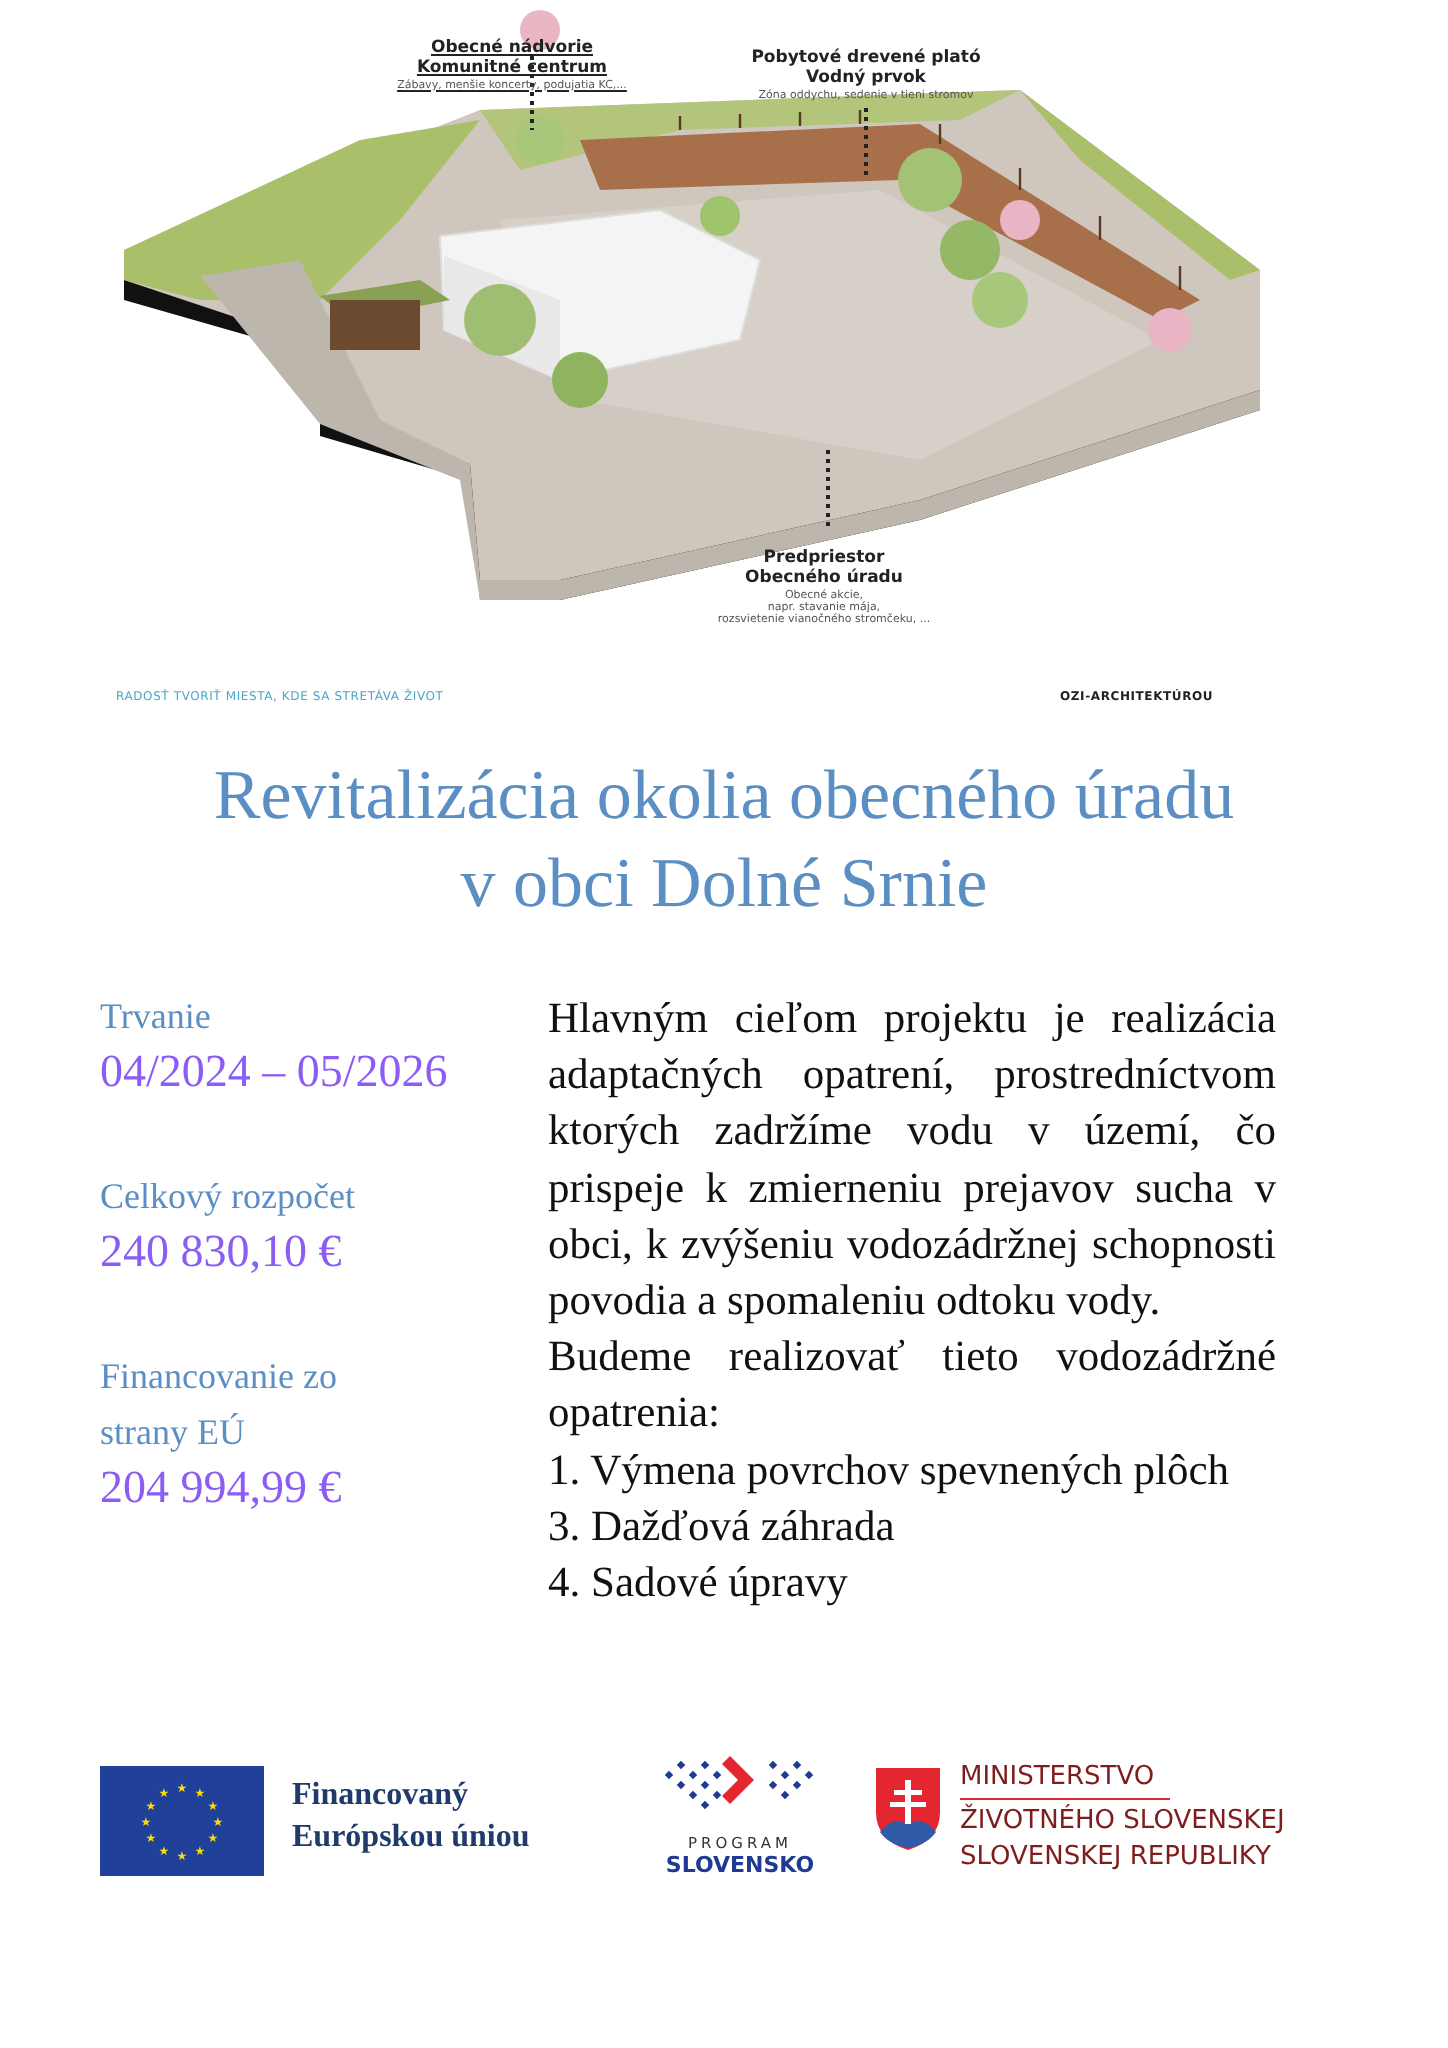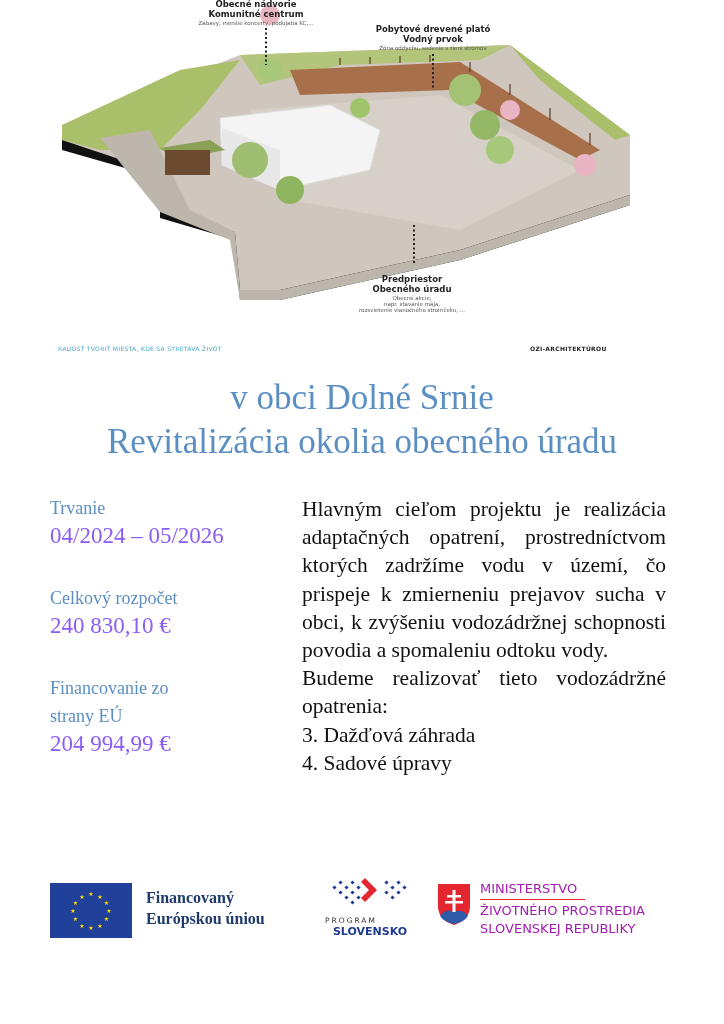--- a/index.html
+++ b/index.html
@@ -6,21 +6,21 @@
   body { width:724px; height:1024px; position:relative; overflow:hidden; font-family:"Liberation Serif", serif; }
   .abs { position:absolute; }
   .illus { left:40px; top:0; width:640px; height:330px; }
   .cap { position:absolute; text-align:center; font-family:"DejaVu Sans", sans-serif; color:#222; line-height:1.15; }
   .cap .h { font-weight:bold; font-size:8.5px; }
   .cap .s { font-size:5.5px; color:#555; }
   .tagline { font-family:"DejaVu Sans", sans-serif; font-size:6px; letter-spacing:0.3px; }
   .title { left:0; width:724px; text-align:center; color:#5b8fc4; font-size:35px; line-height:44px; top:376px; }
   .label { color:#5b8fc4; font-size:18px; line-height:28px; }
   .value { color:#8b5cf6; font-size:23px; line-height:28px; }
-  .body-text { left:274px; top:495px; width:364px; font-size:21.5px; line-height:28.2px; color:#111; text-align:justify;margin-left:28px; }
+  .body-text { left:274px; top:495px; width:364px; font-size:21.5px; line-height:28.2px; color:#111; text-align:justify; }
   .body-text p { margin:0; }
 </style>
 </head>
 <body>
 
 <div class="abs illus">
   <svg width="640" height="330" viewBox="0 0 640 330">
 
     <polygon points="22,128 200,60 470,50 590,140 590,205 420,260 240,300 200,300 195,240 120,218 120,178 22,150" fill="#111"></polygon>
 
@@ -68,21 +68,21 @@
     </g>
 
     <g stroke="#222" stroke-width="2" stroke-dasharray="2,2.5">
       <line x1="226" y1="28" x2="226" y2="65"></line>
       <line x1="393" y1="54" x2="393" y2="90"></line>
       <line x1="374" y1="225" x2="374" y2="265"></line>
     </g>
   </svg>
 </div>
 
-<div class="cap" style="left:186px; top:0; width:140px;">
+<div class="cap" style="left:186px; top:20px; width:140px;text-decoration:underline;">
   <div class="h">Obecné nádvorie</div>
   <div class="h">Komunitné centrum</div>
   <div class="s">Zábavy, menšie koncerty, podujatia KC,...</div>
 </div>
 <div class="cap" style="left:358px; top:25px; width:150px;">
   <div class="h">Pobytové drevené plató</div>
   <div class="h">Vodný prvok</div>
   <div class="s">Zóna oddychu, sedenie v tieni stromov</div>
 </div>
 <div class="cap" style="left:332px; top:275px; width:160px;">
@@ -90,39 +90,40 @@
   <div class="h">Obecného úradu</div>
   <div class="s">Obecné akcie,</div>
   <div class="s">napr. stavanie mája,</div>
   <div class="s">rozsvietenie vianočného stromčeku, ...</div>
 </div>
 
 <div class="abs tagline" style="left:58px; top:345px; color:#4aa8c8;">RADOSŤ TVORIŤ MIESTA, KDE SA STRETÁVA ŽIVOT</div>
 <div class="abs tagline" style="left:530px; top:345px; color:#222; font-weight:bold;">OZI-ARCHITEKTÚROU</div>
 
 <div class="abs title">
+  <div>Revitalizácia okolia obecného úradu</div>
   <div>v obci Dolné Srnie</div>
-  <div>Revitalizácia okolia obecného úradu</div>
 </div>
 
 <div class="abs" style="left:50px; top:494px; width:220px;">
   <div class="label">Trvanie</div>
   <div class="value">04/2024 – 05/2026</div>
   <div style="height:34px"></div>
   <div class="label">Celkový rozpočet</div>
   <div class="value">240 830,10 €</div>
   <div style="height:34px"></div>
   <div class="label">Financovanie zo</div>
   <div class="label">strany EÚ</div>
   <div class="value">204 994,99 €</div>
 </div>
 
 <div class="abs body-text">
   <p>Hlavným cieľom projektu je realizácia adaptačných opatrení, prostredníctvom ktorých zadržíme vodu v území, čo prispeje k zmierneniu prejavov sucha v obci, k zvýšeniu vodozádržnej schopnosti povodia a spomaleniu odtoku vody.</p>
   <p>Budeme realizovať tieto vodozádržné opatrenia:</p>
+  <p>1. Výmena povrchov spevnených plôch</p>
   <p>3. Dažďová záhrada</p>
   <p>4. Sadové úpravy</p>
 </div>
 
 <div class="abs" style="left:50px; top:883px; width:82px; height:55px; background:#21409a;">
   <svg width="82" height="55" viewBox="0 0 82 55">
     <g fill="#ffdd00" font-size="6" font-family="DejaVu Sans, sans-serif" text-anchor="middle">
       <text x="41" y="13">★</text>
         <text x="50" y="15.5">★</text>
         <text x="56.5" y="22">★</text>
@@ -159,31 +160,31 @@
       <rect x="60" y="9" width="3" height="3" transform="rotate(45 61.5 10.5)"></rect>
         <rect x="66" y="14" width="3" height="3" transform="rotate(45 67.5 15.5)"></rect>
       <rect x="72" y="9" width="3" height="3" transform="rotate(45 73.5 10.5)"></rect>
         <rect x="72" y="19" width="3" height="3" transform="rotate(45 73.5 20.5)"></rect>
       <rect x="78" y="14" width="3" height="3" transform="rotate(45 79.5 15.5)"></rect>
         <rect x="66" y="24" width="3" height="3" transform="rotate(45 67.5 25.5)"></rect>
       <rect x="60" y="19" width="3" height="3" transform="rotate(45 61.5 20.5)"></rect>
     </g>
     <polygon points="40,6 52,18 40,30 36,26 44,18 36,10" fill="#e3262f"></polygon>
   </svg>
-  <div style="font-family:'DejaVu Sans', sans-serif; font-size:7.5px; letter-spacing:2px; color:#333;">PROGRAM</div>
+  <div style="text-align:center; font-family:'DejaVu Sans', sans-serif; font-size:7.5px; letter-spacing:2px; color:#333;">PROGRAM</div>
   <div style="text-align:center; font-family:'DejaVu Sans', sans-serif; font-weight:bold; font-size:11px; color:#1f3a93;">SLOVENSKO</div>
 </div>
 
 <div class="abs" style="left:436px; top:882px; width:36px; height:44px;">
   <svg width="36" height="44" viewBox="0 0 36 44">
     <path d="M2,2 H34 V24 Q34,38 18,43 Q2,38 2,24 Z" fill="#e3262f"></path>
     <path d="M4,34 Q10,26 18,30 Q26,26 32,34 Q28,40 18,42 Q8,40 4,34 Z" fill="#2f5aa8"></path>
     <rect x="16.5" y="8" width="3" height="22" fill="#fff"></rect>
     <rect x="11" y="13" width="14" height="2.5" fill="#fff"></rect>
     <rect x="9" y="19" width="18" height="2.5" fill="#fff"></rect>
   </svg>
 </div>
-<div class="abs" style="left:480px; top:880px; font-family:'DejaVu Sans', sans-serif; font-size:13px; line-height:18px; color:#a21caf;">
+<div class="abs" style="left:480px; top:880px; font-family:'DejaVu Sans', sans-serif; font-size:13px; line-height:18px; color:#7f1d1d;">
   <div>MINISTERSTVO</div>
   <div style="width:105px; height:1px; background:#e3262f; margin:1px 0 2px 0;"></div>
-  <div>ŽIVOTNÉHO PROSTREDIA</div>
+  <div>ŽIVOTNÉHO SLOVENSKEJ</div>
   <div>SLOVENSKEJ REPUBLIKY</div>
 </div>
 
 </body></html>

